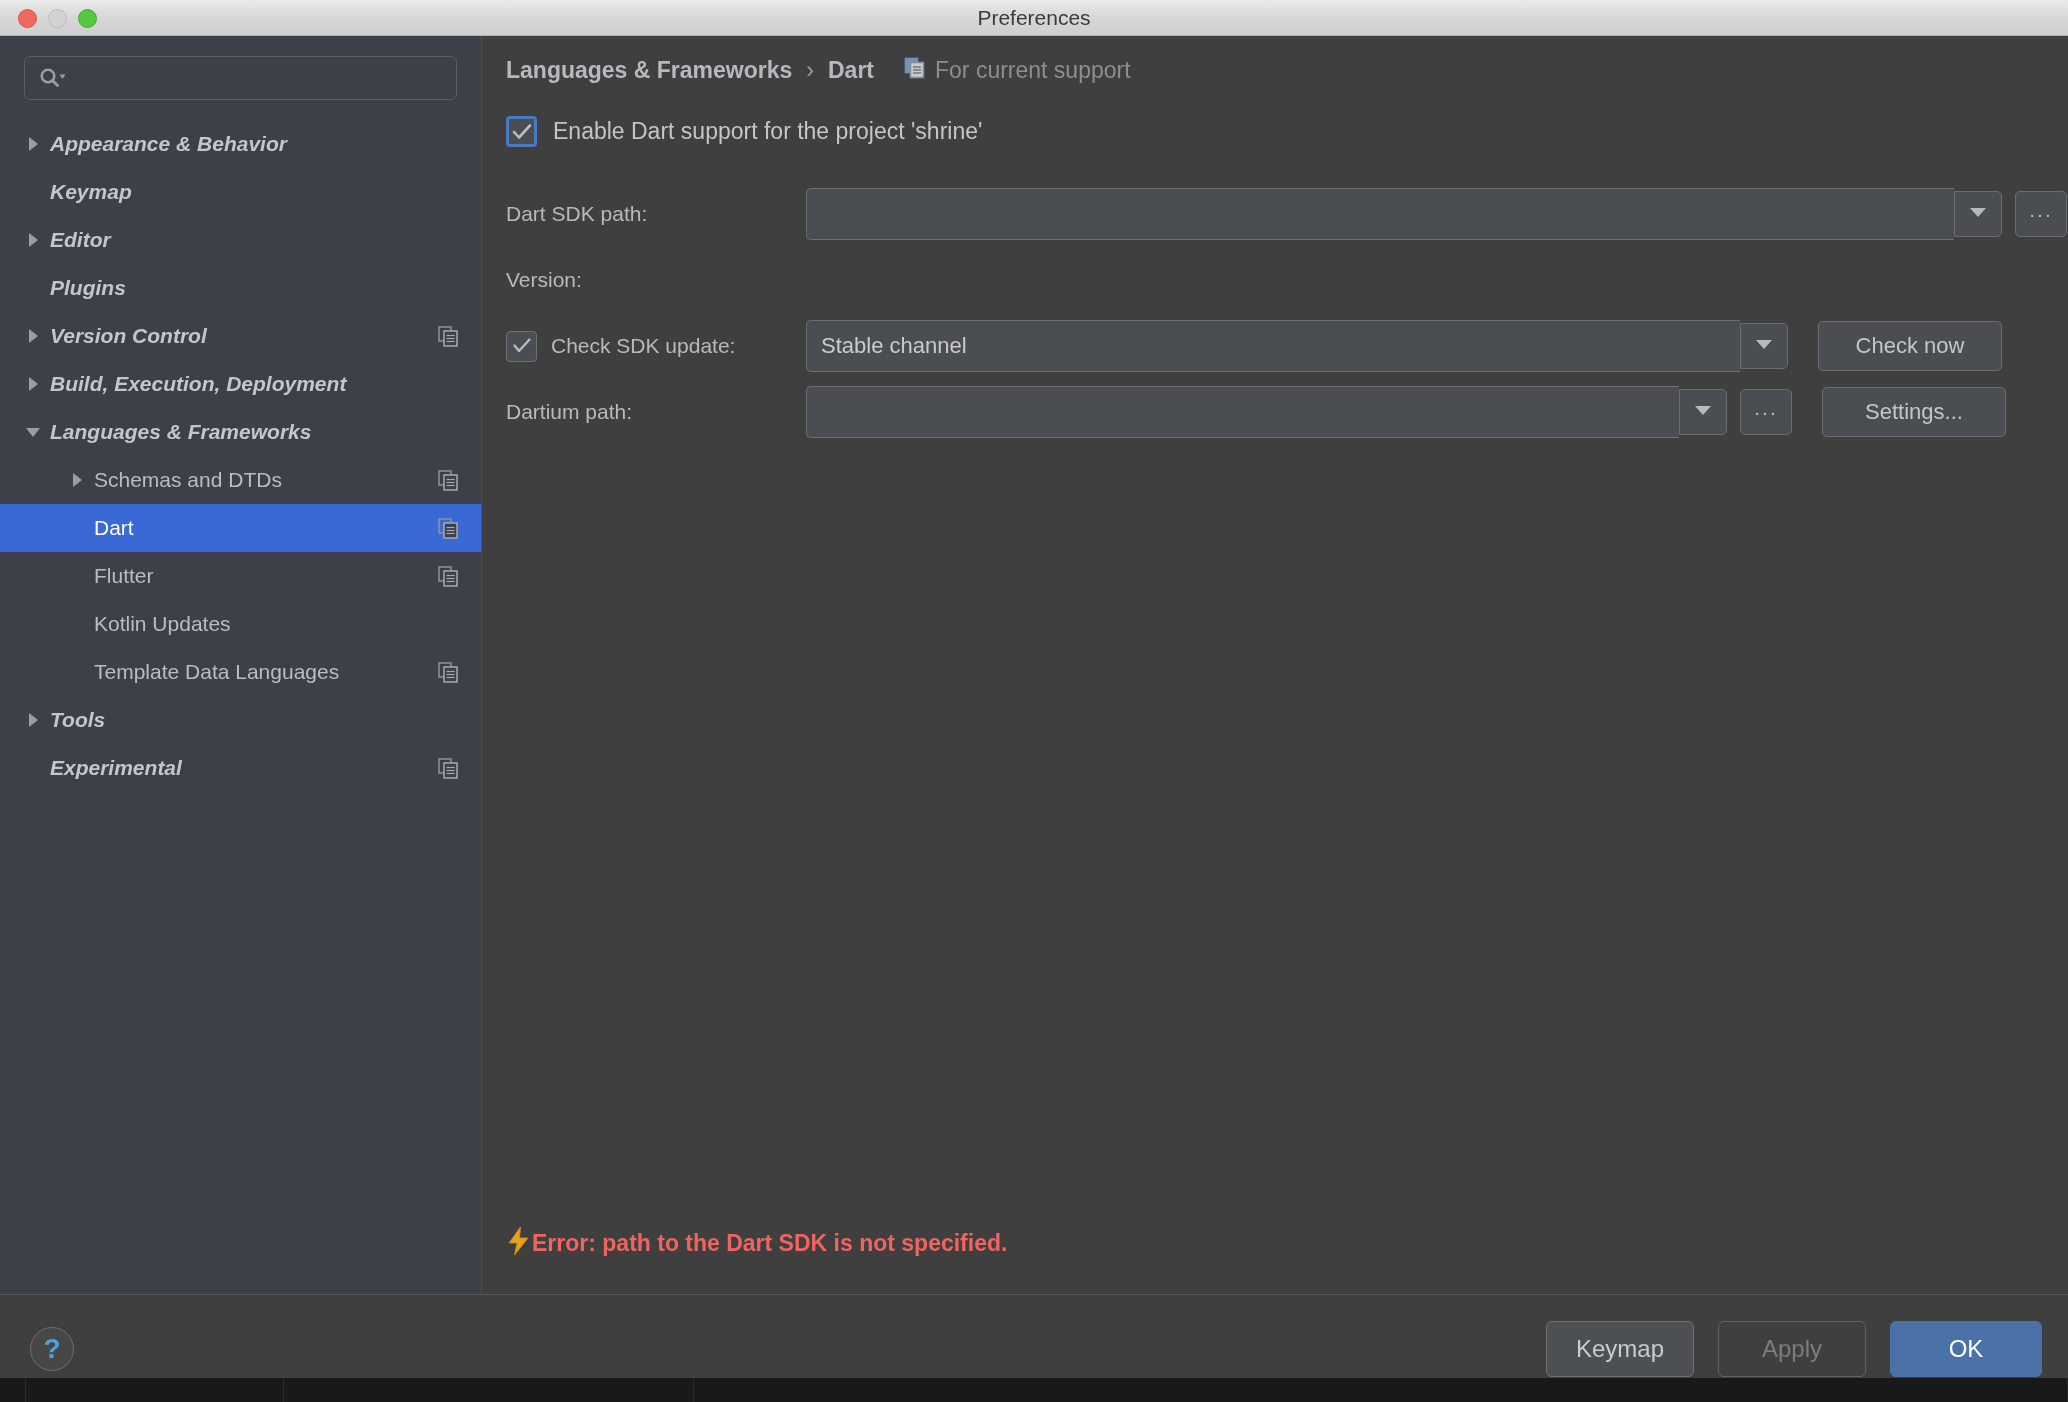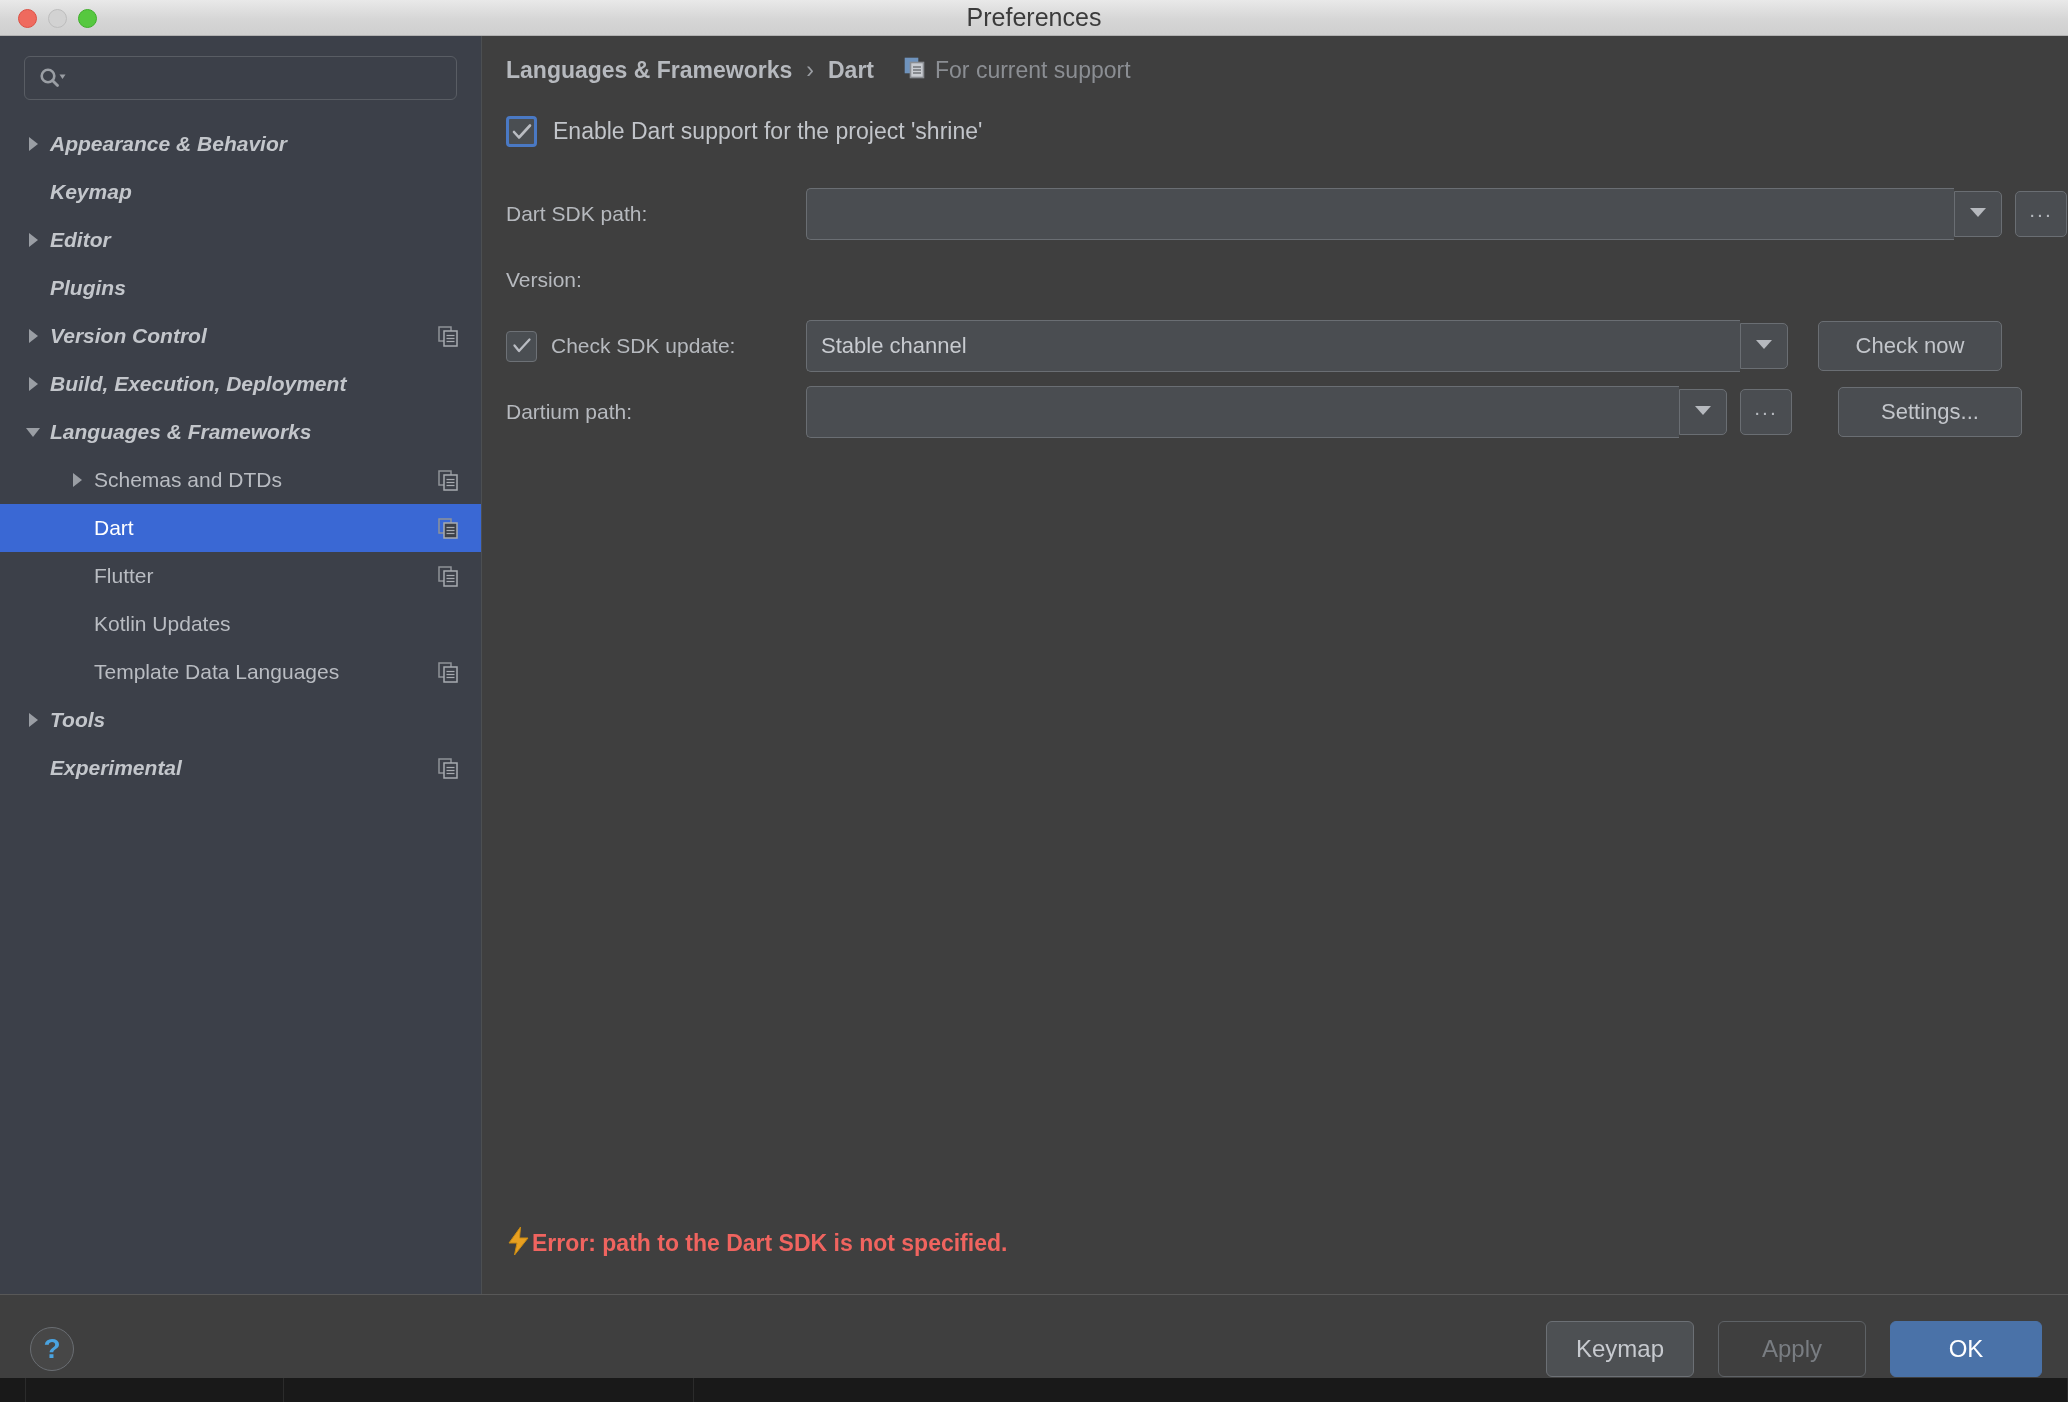--- a/index.html
+++ b/index.html
@@ -25,21 +25,21 @@
     border-bottom: 1px solid #b2b2b2;
     display: flex; align-items: center;
   }
   #traffic { position: absolute; left: 18px; top: 0; height: 36px; display: flex; align-items: center; gap: 11px; }
   .light { width: 19px; height: 19px; border-radius: 50%; }
   .light.red { background: #ef6a5e; border: 1px solid #dd5044; }
   .light.yellow { background: #d2d2d2; border: 1px solid #bdbdbd; }
   .light.green { background: #56c83f; border: 1px solid #3eaf2a; }
   #title-text {
     flex: 1; text-align: center;
-    font-size: 25px; color: #3b3b3b;
+    font-size: 21px; color: #3b3b3b;
     font-family: "Liberation Sans", sans-serif;
   }
 
   
   #body-split { flex: 1; display: flex; min-height: 0; }
 
   
   #sidebar {
     width: 482px; flex: 0 0 482px;
     background: #3c4049;
@@ -466,21 +466,21 @@
           <span class="field-shell">
             <span class="textfield" style="width:873px;"></span>
             <span class="combo-arrow">
               <span>
                 <svg width="20" height="14" viewBox="0 0 20 14">
                     <path d="M2 3 L18 3 L10 12 Z" fill="#b6b9be"></path>
                   </svg>
               </span>
             </span>
             <span class="browse-btn">...</span>
-            <span class="action-btn" style="margin-left:46px;">Settings...</span>
+            <span class="action-btn" style="margin-left:30px;">Settings...</span>
           </span>
         </div>
 
         <div id="error-row">
           <span>
             <svg width="26" height="30" viewBox="0 0 26 30">
               <path d="M14.5 1 L3 17 L11 17 L8.5 29 L22 12 L13.5 12 Z" fill="#e8a020" stroke="#c98a12" stroke-width="1"></path>
             </svg>
           </span>
           <span id="error-text">Error: path to the Dart SDK is not specified.</span>

